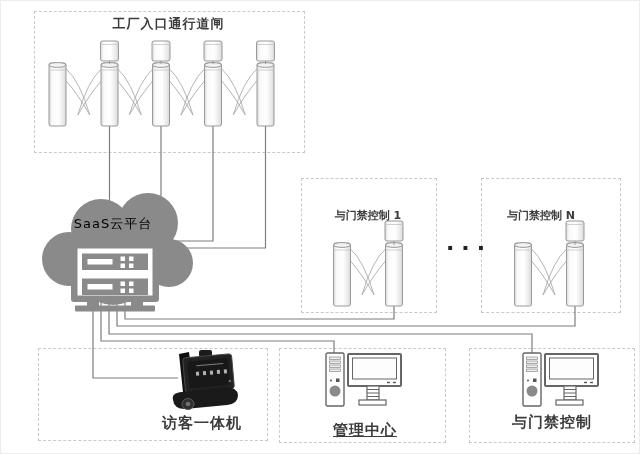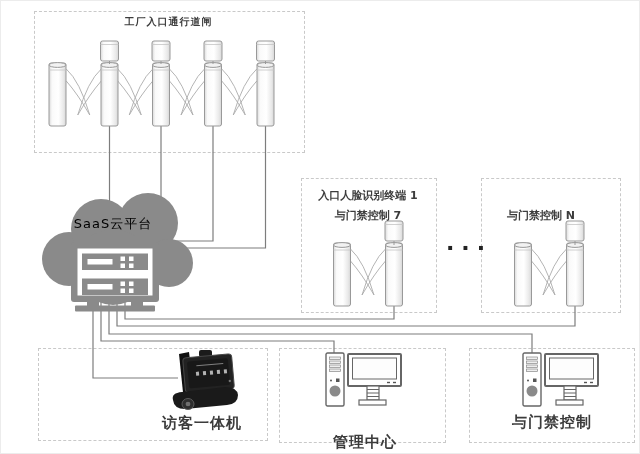--- a/index.html
+++ b/index.html
@@ -7,21 +7,21 @@
     position:relative;width:640px;height:454px;background:#ffffff;
     font-family:"DejaVu Sans",sans-serif;box-sizing:border-box;
     border:1px solid #ececec;overflow:hidden;
   }
   .dashed-box{
     position:absolute;border:1px dashed #c9c9c9;background:transparent;z-index:1;
   }
   .label{
     position:absolute;color:#3c3c3c;z-index:5;text-align:center;white-space:nowrap;
   }
-  .box-title{font-size:10px;font-weight:bold;letter-spacing:1px;}
+  .box-title{font-size:13px;font-weight:bold;letter-spacing:1px;}
   .term-label{font-size:11px;font-weight:600;line-height:20px;}
   .bottom-label{font-size:15px;font-weight:bold;letter-spacing:1px;}
   .cloud-label{font-size:13px;font-weight:500;color:#000000;letter-spacing:1px;}
   .ellipsis{font-size:22px;font-weight:bold;color:#222;letter-spacing:7px;line-height:20px;}
   svg.layer{position:absolute;left:0;top:0;z-index:3;}
 </style>
 </head>
 <body>
 
 <div id="page">
@@ -178,23 +178,22 @@
     </g>
 
     <use href="#computer" transform="translate(325,352)"></use>
     <use href="#computer" transform="translate(522,352)"></use>
   </svg>
 
   <div class="label box-title" style="left:33px;top:14px;width:269px;">工厂入口通行道闸</div>
 
   <div class="label cloud-label" style="left:52px;top:214px;width:120px;">SaaS云平台</div>
 
-  <div class="label term-label" style="left:300px;top:185px;width:134px;">入口人脸识别终端 1</div>
-  <div class="label term-label" style="left:300px;top:205px;width:134px;">与门禁控制 7</div>
+  <div class="label term-label" style="left:300px;top:205px;width:134px;">与门禁控制 1</div>
 
   <div class="label term-label" style="left:480px;top:205px;width:120px;">与门禁控制 N</div>
 
   <div class="label ellipsis" style="left:444px;top:237px;width:48px;">···</div>
 
   <div class="label bottom-label" style="left:141px;top:413px;width:120px;">访客一体机</div>
-  <div class="label bottom-label" style="left:304px;top:432px;width:120px;">管理中心</div>
+  <div class="label bottom-label" style="left:304px;top:420px;width:120px;text-decoration:underline;">管理中心</div>
   <div class="label bottom-label" style="left:491px;top:412px;width:120px;">与门禁控制</div>
 </div>
 
 </body></html>

